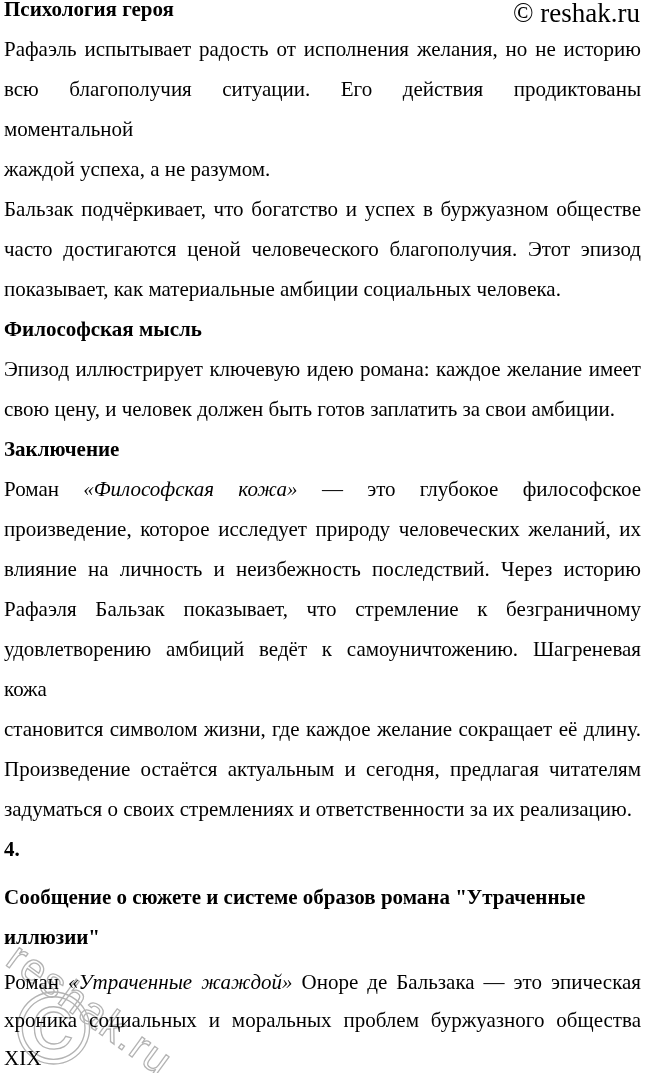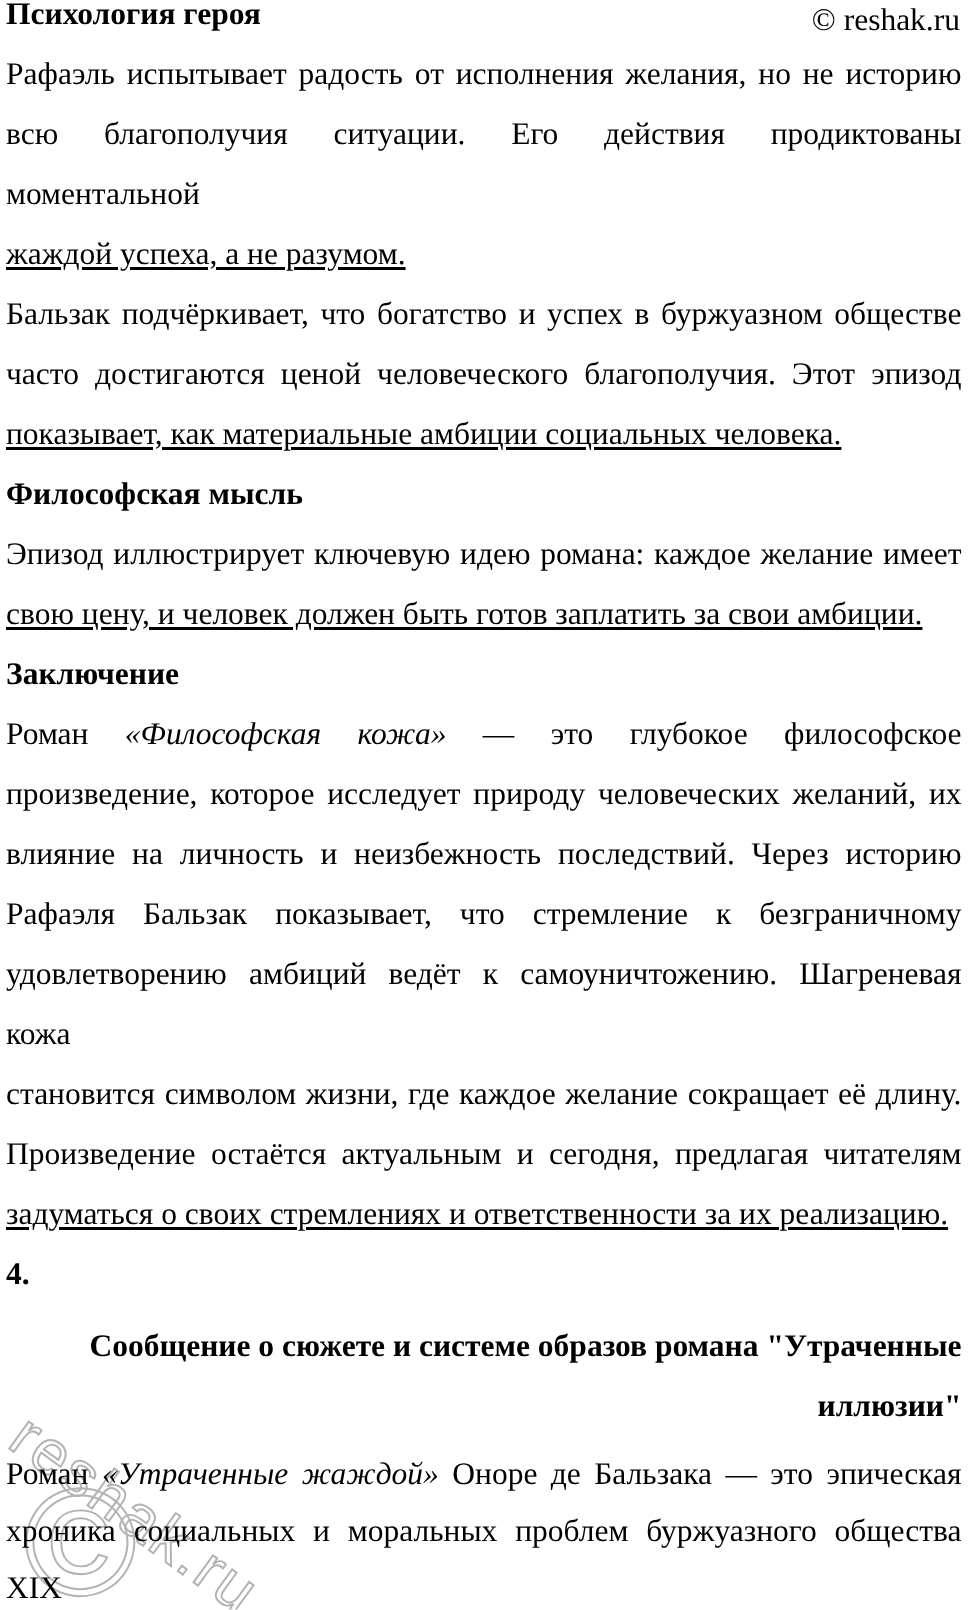--- a/index.html
+++ b/index.html
@@ -9,35 +9,35 @@
     overflow: hidden;
     position: relative;
     font-family: "Liberation Serif", "DejaVu Serif", serif;
     color: #000000;
   }
   .page { position: relative; width: 646px; height: 1073px; overflow: hidden; }
 
   
   .copyright {
     position: absolute; top: 0px; right: 6px; z-index: 3;
-    font-size: 21px; line-height: 26px;
+    font-size: 27px; line-height: 26px;
   }
 
   
   .content {
     position: relative; z-index: 2;
     margin: -11px 5px 0 4px;
     font-size: 21px; line-height: 40px;
   }
   .sec-heading  { font-weight: bold; }
   .sec-number   { font-weight: bold; }
   .jline        { text-align: justify; text-align-last: justify; }
-  .jline.endline{ text-align-last: left; text-decoration: underline; }
+  .jline.endline{ text-align-last: left; }
   .sec-title    { margin: 8px 0 6px 0; }
-  .title-line   { text-align: right; font-weight: bold; }
+  .title-line   { text-align: left; font-weight: bold; }
   .sec-para.cut { margin-top: 4px; line-height: 38px; }
 
   
   .wm-text {
     position: absolute; left: 0px; top: 932px; z-index: 1;
     font-family: "Liberation Sans", "DejaVu Sans", sans-serif;
     font-size: 42px; line-height: 44px; letter-spacing: 2px;
     color: rgba(255,255,255,0);
     -webkit-text-stroke: 1.3px #b3b3b3;
     transform: rotate(36deg);

